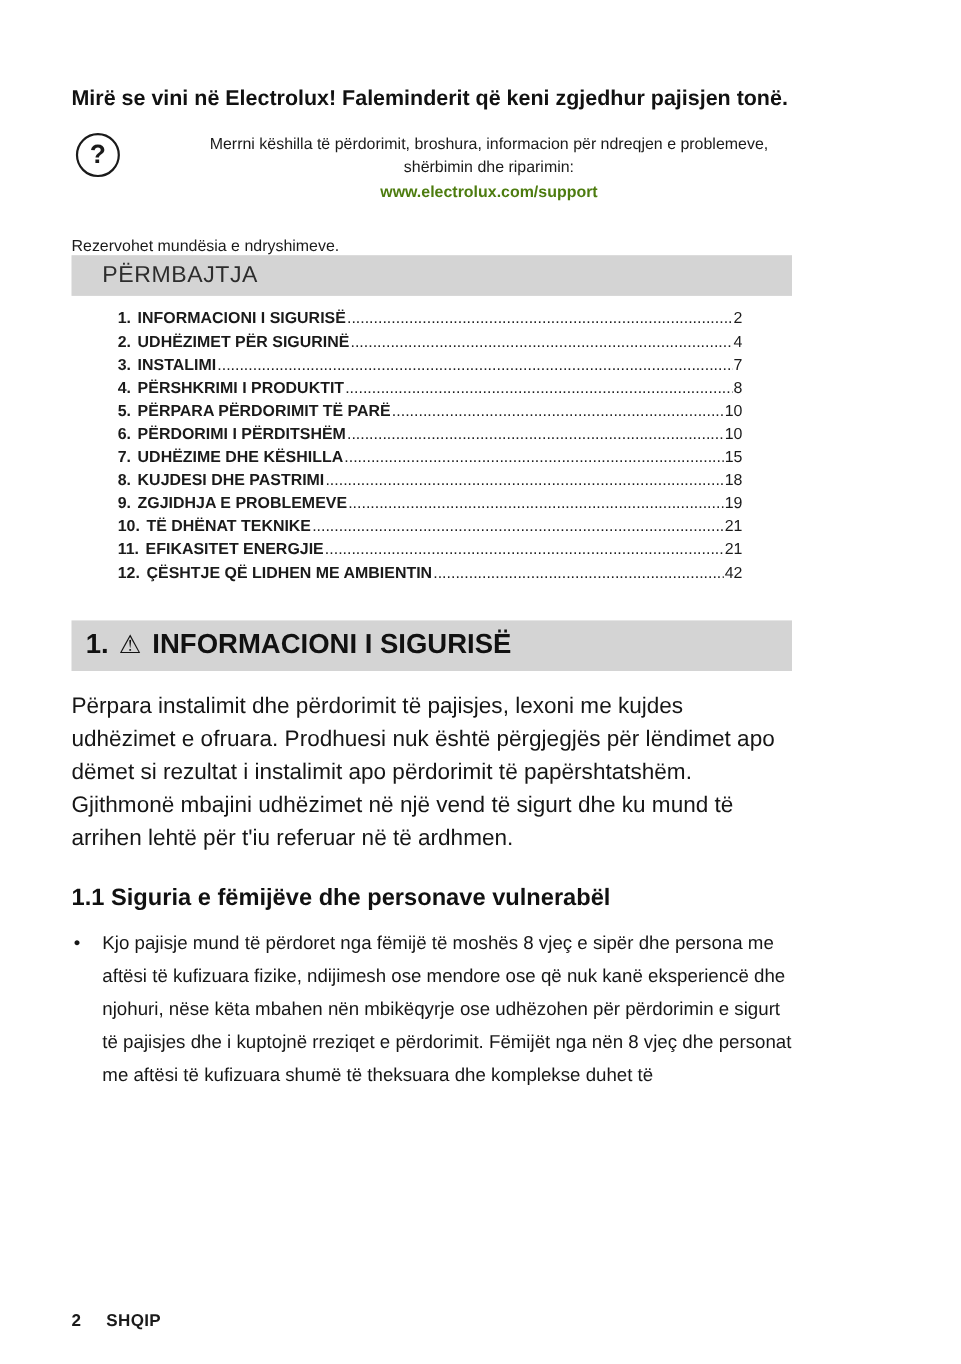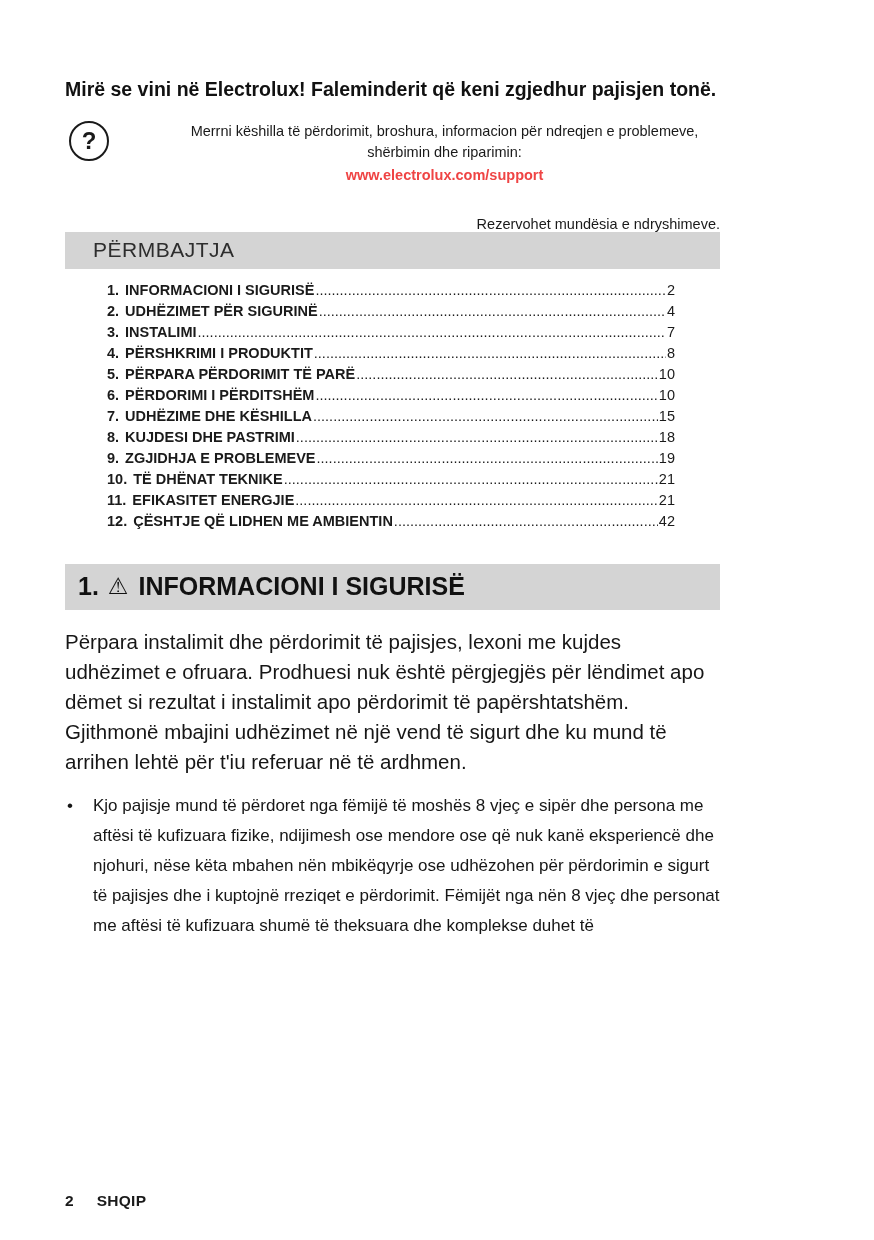--- a/index.html
+++ b/index.html
@@ -41,29 +41,28 @@
   }
   .support-text {
     margin-left: 60px;
     font-size: 14.5px;
     line-height: 1.45;
     max-width: 600px;
     text-align: center;
   }
   .support-url {
     font-weight: bold;
-    color: #ef4444;
+    color: #4d7c0f;
     text-decoration: none;
     display: inline-block;
     margin-top: 2px;
   }
   
   .reserve-note {
     margin-top: 30px;
-    text-align: right;
     font-size: 14.5px;
   }
   
   .toc-header {
     background: #d4d4d4;
     height: 37px;
     display: flex; align-items: center;
     padding-left: 28px;
     font-size: 21px;
     letter-spacing: 0.5px;
@@ -243,20 +242,21 @@
   </div>
 
   <div class="section-header">
     <span>1.</span>
     <span class="warning-icon">⚠</span>
     <span>INFORMACIONI I SIGURISË</span>
   </div>
 
   <p class="intro">Përpara instalimit dhe përdorimit të pajisjes, lexoni me kujdes udhëzimet e ofruara. Prodhuesi nuk është përgjegjës për lëndimet apo dëmet si rezultat i instalimit apo përdorimit të papërshtatshëm. Gjithmonë mbajini udhëzimet në një vend të sigurt dhe ku mund të arrihen lehtë për t'iu referuar në të ardhmen.</p>
 
+  <div class="subsection-title">1.1 Siguria e fëmijëve dhe personave vulnerabël</div>
 
   <div class="bullet-list">
     <div class="bullet-item">
       <span class="bullet-marker"></span>
       <span class="bullet-text">Kjo pajisje mund të përdoret nga fëmijë të moshës 8 vjeç e sipër dhe persona me aftësi të kufizuara fizike, ndijimesh ose mendore ose që nuk kanë eksperiencë dhe njohuri, nëse këta mbahen nën mbikëqyrje ose udhëzohen për përdorimin e sigurt të pajisjes dhe i kuptojnë rreziqet e përdorimit. Fëmijët nga nën 8 vjeç dhe personat me aftësi të kufizuara shumë të theksuara dhe komplekse duhet të</span>
     </div>
   </div>
 
   <div class="footer">
     <span>2</span>

